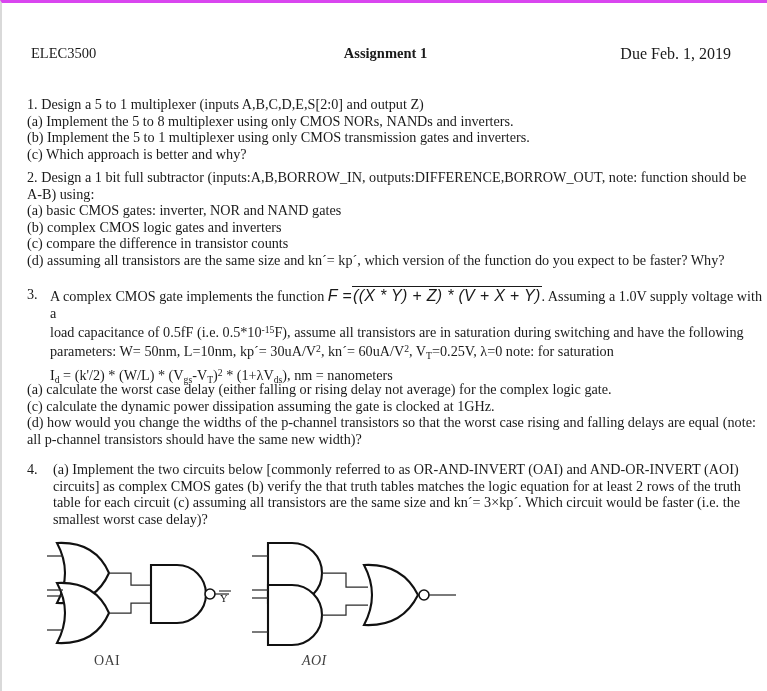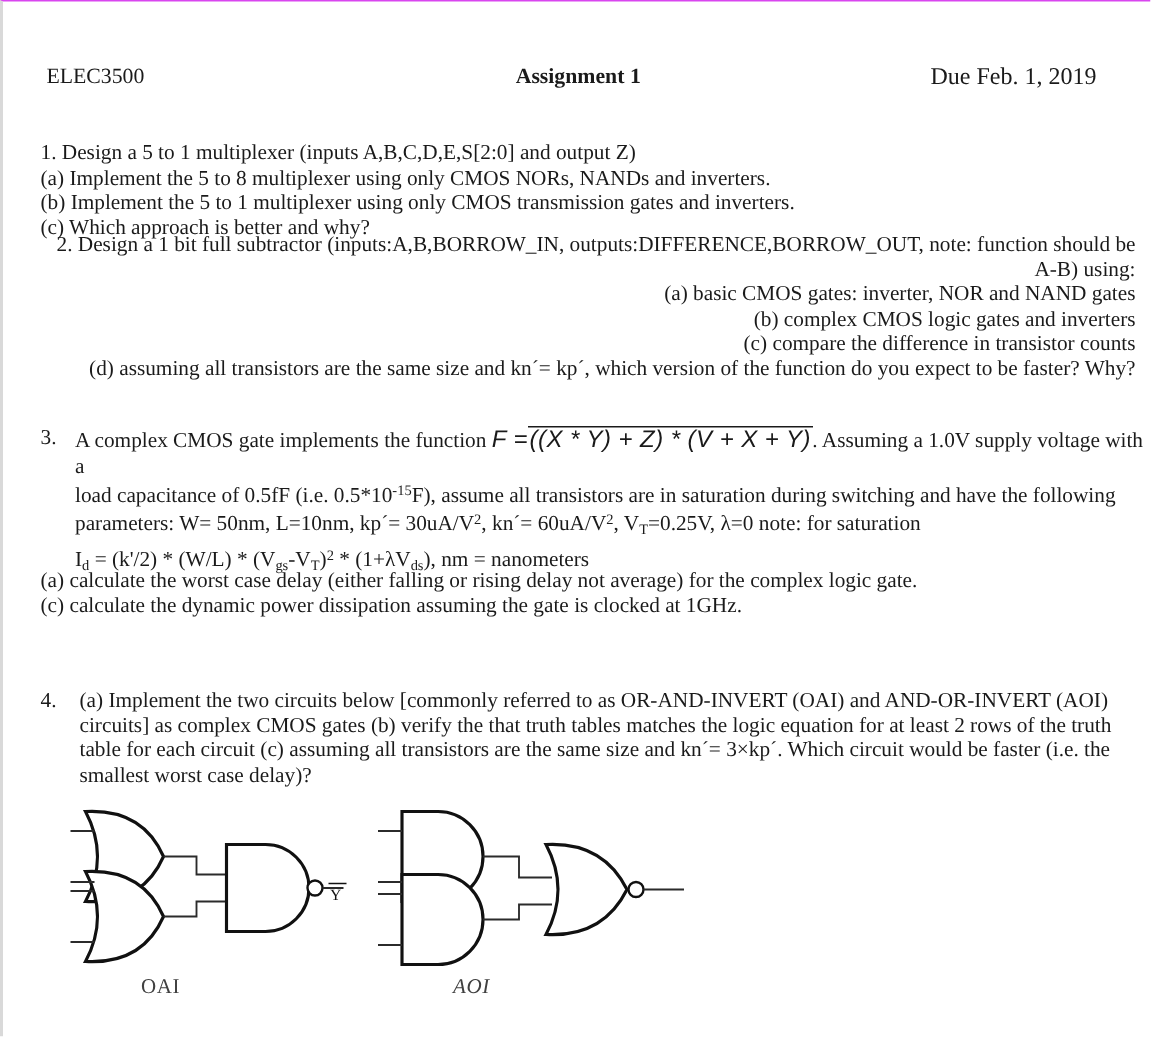--- a/index.html
+++ b/index.html
@@ -7,34 +7,34 @@
     width:767px;height:691px;
     background:#ffffff;
     font-family:"Liberation Serif","DejaVu Serif",serif;
     color:#1a1a1a;
     position:relative;
     overflow:hidden;
   }
   .page{
     position:absolute;inset:0;
     border-left:2px solid #d9d9d9;
-    border-top:1px solid #d946ef;
+    border-top:3px solid #d946ef;
     box-sizing:border-box;
   }
   
   .hdr{position:absolute;top:42px;left:0;width:767px;height:18px;}
   .hdr .course{position:absolute;left:29px;top:0;font-size:14.5px;}
   .hdr .title{position:absolute;left:0;top:0;width:767px;text-align:center;font-weight:bold;font-size:14.5px;}
   .hdr .due{position:absolute;right:38px;top:0;font-size:16px;}
 
   
   .blk{position:absolute;font-size:14.2px;line-height:16.6px;}
   .blk p{margin:0;}
   .q1{left:25px;top:93px;width:700px;}
-  .q2{left:25px;top:154px;width:730px;text-align:right;}
+  .q2{left:25px;top:166px;width:730px;}
   .q3{left:25px;top:283px;width:735px;}
   .q3list{left:25px;top:378px;width:740px;}
   .q4{left:25px;top:458px;width:740px;}
   .q3 .row{display:flex;}
   .q3 .row .lbl{width:23px;flex:none;}
   .q3 .row .txt{flex:1;}
   .q4 .row{display:flex;}
   .q4 .row .lbl{width:26px;flex:none;}
   .q4 .row .txt{flex:1;}
 
@@ -101,20 +101,21 @@
     </div>
     <div class="row">
       <span class="lbl"></span>
       <span class="txt"><span>I</span><sub>d</sub><span> = (k'/2) * (W/L) * (V</span><sub>gs</sub><span>-V</span><sub>T</sub><span>)</span><sup>2</sup><span> * (1+λV</span><sub>ds</sub><span>), nm = nanometers</span></span>
     </div>
   </div>
 
   <div class="blk q3list">
     <p>(a) calculate the worst case delay (either falling or rising delay not average) for the complex logic gate.</p>
     <p>(c) calculate the dynamic power dissipation assuming the gate is clocked at 1GHz.</p>
+    <p>(d) how would you change the widths of the p-channel transistors so that the worst case rising and falling delays are equal (note: all p-channel transistors should have the same new width)?</p>
   </div>
 
   <div class="blk q4">
     <div class="row">
       <span class="lbl">4.</span>
       <span class="txt">
         <span>(a) Implement the two circuits below [commonly referred to as OR-AND-INVERT (OAI) and AND-OR-INVERT (AOI)</span>
         <span>circuits] as complex CMOS gates  (b) verify the that truth tables matches the logic equation for at least 2 rows of the truth table</span>
         <span>for each circuit (c) assuming all transistors are the same size and kn´= 3×kp´.  Which circuit would be faster (i.e. the smallest</span>
         <span>worst case delay)?</span>

